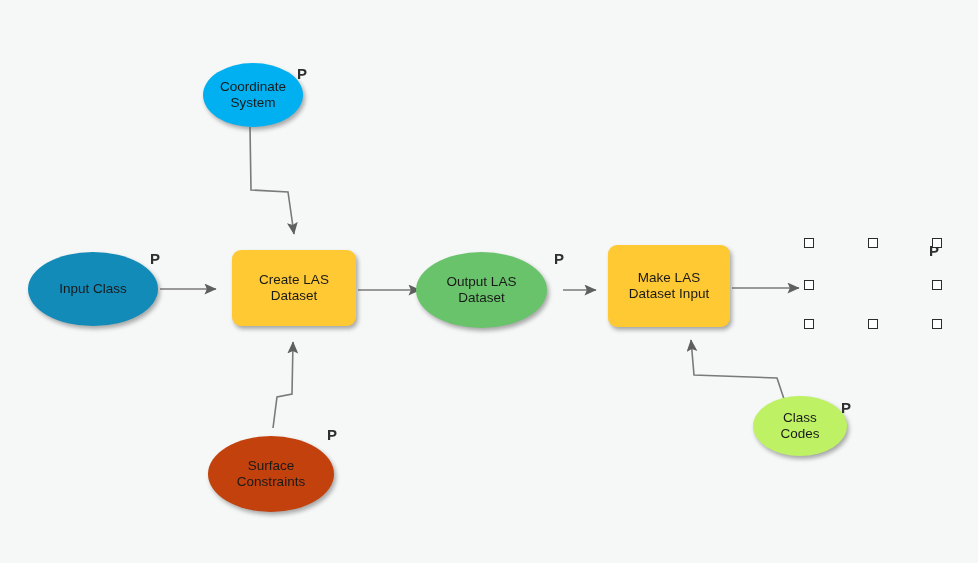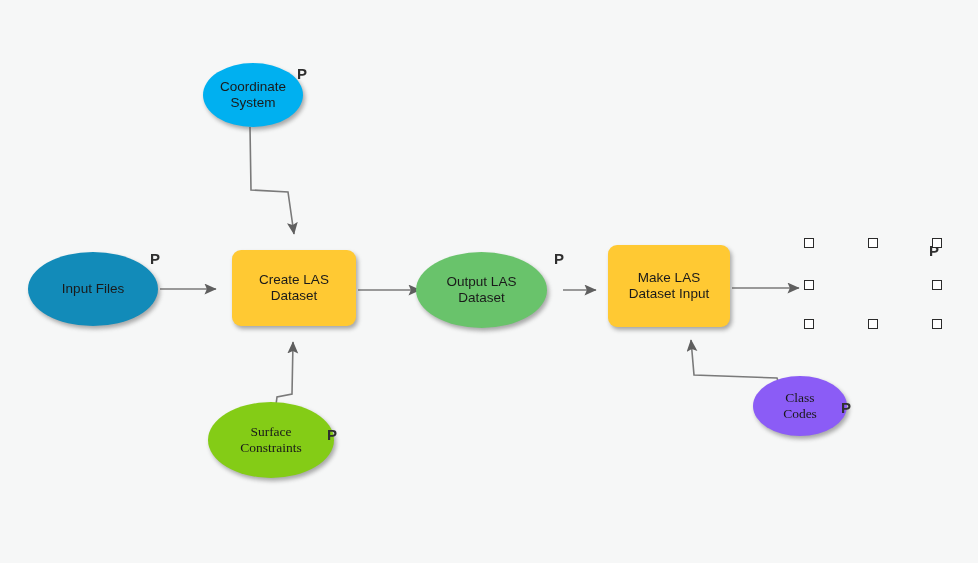--- a/index.html
+++ b/index.html
@@ -111,45 +111,45 @@
       <polyline points="784,399 777,378 694,375 691,340" fill="none" stroke="#7a7a7a" stroke-width="1.6" marker-end="url(#arrow-head)"></polyline>
     </g>
   </svg>
 
   <div class="node ellipse" style="left:203px; top:63px; width:100px; height:64px; background:#00b0f0;">
     <span class="label">Coordinate
 System</span>
   </div>
 
   <div class="node ellipse" style="left:28px; top:252px; width:130px; height:74px; background:#128bb9;">
-    <span class="label">Input Files</span>
+    <span class="label">Input Class</span>
   </div>
 
   <div class="node rect" style="left:232px; top:250px; width:124px; height:76px; background:#ffc933;">
     <span class="label">Create LAS
 Dataset</span>
   </div>
 
   <div class="node ellipse" style="left:416px; top:252px; width:131px; height:76px; background:#69c36b;">
     <span class="label">Output LAS
 Dataset</span>
   </div>
 
   <div class="node rect" style="left:608px; top:245px; width:122px; height:82px; background:#ffc933;">
     <span class="label">Make LAS
 Dataset Input</span>
   </div>
 
 
-  <div class="node ellipse" style="left:208px; top:402px; width:126px; height:76px; background:#84cc16;font-family:Liberation Serif, serif;">
+  <div class="node ellipse" style="left:208px; top:436px; width:126px; height:76px; background:#c2410c;">
     <span class="label">Surface
 Constraints</span>
   </div>
 
-  <div class="node ellipse" style="left:753px; top:376px; width:94px; height:60px; background:#8b5cf6;font-family:Liberation Serif, serif;">
+  <div class="node ellipse" style="left:753px; top:396px; width:94px; height:60px; background:#bef264;">
     <span class="label">Class
 Codes</span>
   </div>
 
   <div class="p-badge" style="left:297px; top:66px;">P</div>
   <div class="p-badge" style="left:150px; top:251px;">P</div>
   <div class="p-badge" style="left:554px; top:251px;">P</div>
   <div class="p-badge" style="left:929px; top:243px;">P</div>
   <div class="p-badge" style="left:327px; top:427px;">P</div>
   <div class="p-badge" style="left:841px; top:400px;">P</div>

